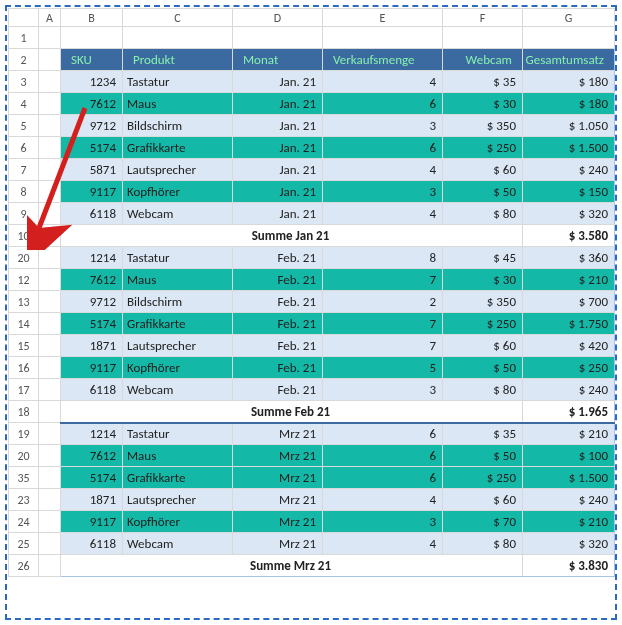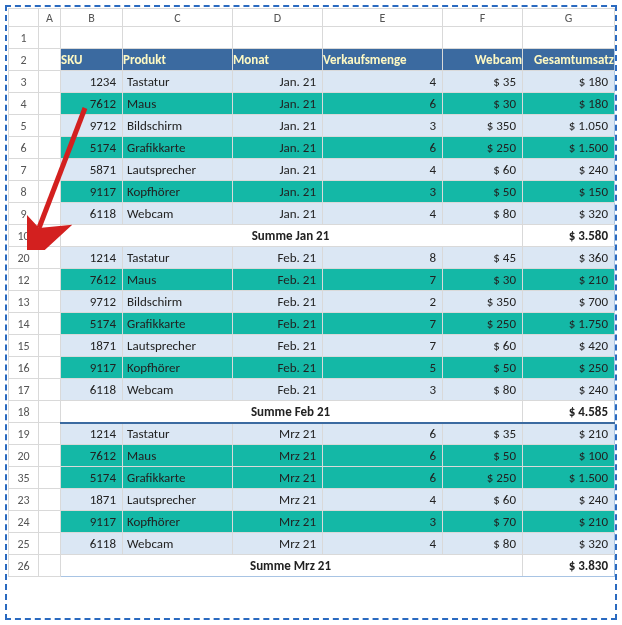--- a/index.html
+++ b/index.html
@@ -75,23 +75,23 @@
     box-sizing: border-box;
     display: flex;
     align-items: center;
   }
   .cell.right { justify-content: flex-end; }
   .cell.center { justify-content: center; }
 
   
   .hdrcell {
     background: #3b6aa0;
-    color: #fef9c3;
-    font-weight: bold;
-    padding: 3px 0;
+    color: #86efac;
+    font-weight: normal;
+    padding: 3px 10px;
     height: 100%;
     box-sizing: border-box;
     display: flex;
     align-items: center;
   }
   .hdrcell.right { justify-content: flex-end; }
 
   
   .band-even {
     background: #dbe7f4;
@@ -552,21 +552,21 @@
         </tr>
         <tr>
           <th class="rowlab">18</th>
           <td>
             <div class="cell"></div>
           </td>
           <td colspan="5" class="tblborder-left thick-bottom">
             <div class="cell center subtotal">Summe Feb 21</div>
           </td>
           <td class="tblborder-right thick-bottom">
-            <div class="cell right subtotal">$ 4.585</div>
+            <div class="cell right subtotal">$ 1.965</div>
           </td>
         </tr>
         <tr>
           <th class="rowlab">19</th>
           <td>
             <div class="cell"></div>
           </td>
           <td class="band-even tblborder-left thick-top">
             <div class="cell right">1214</div>
           </td>

